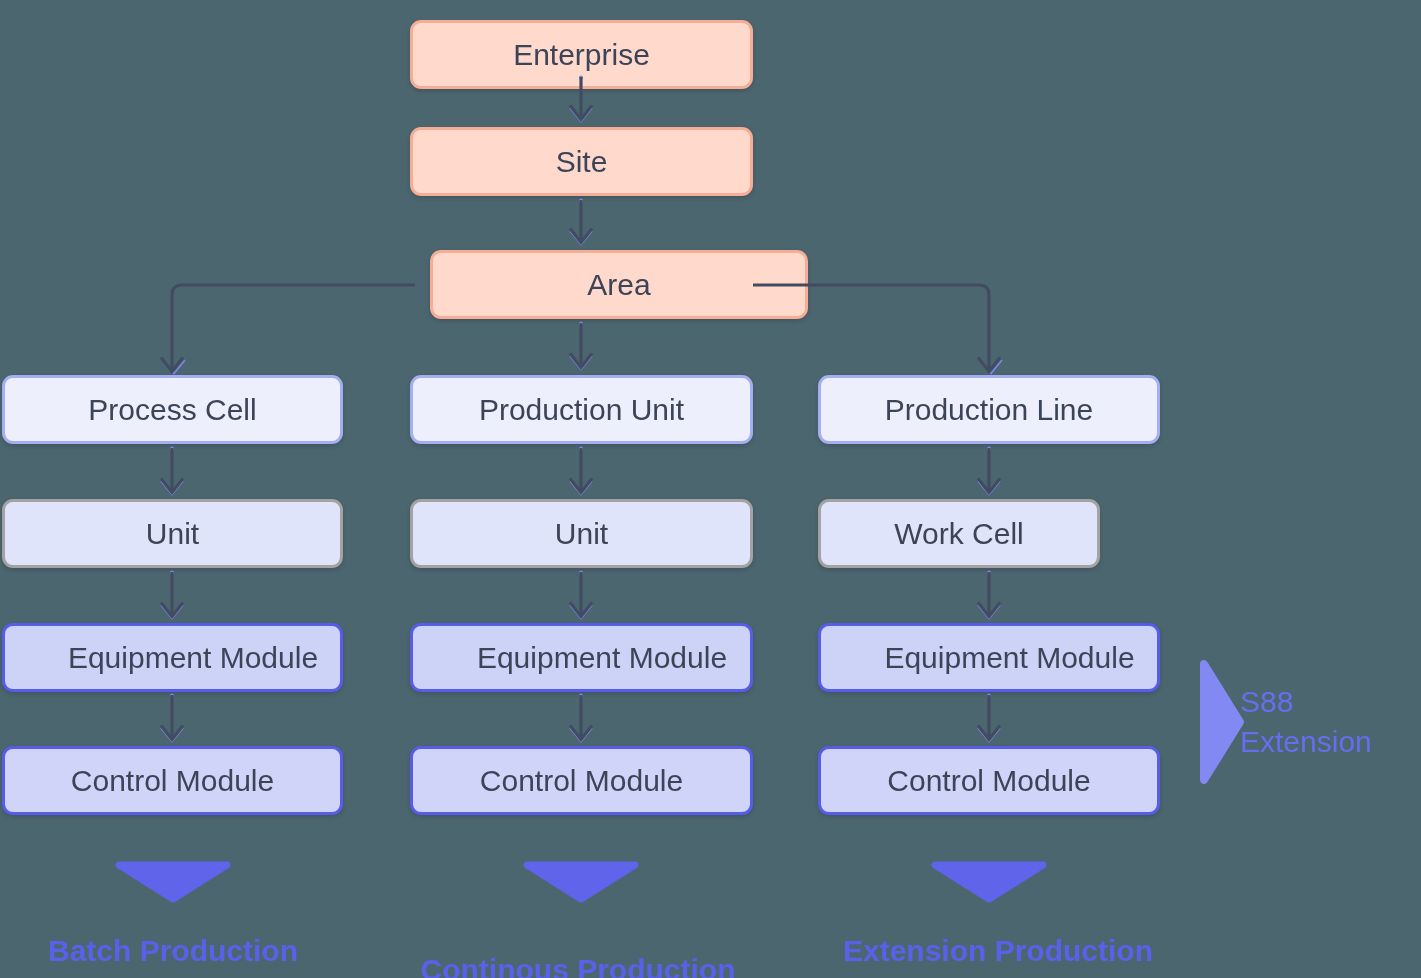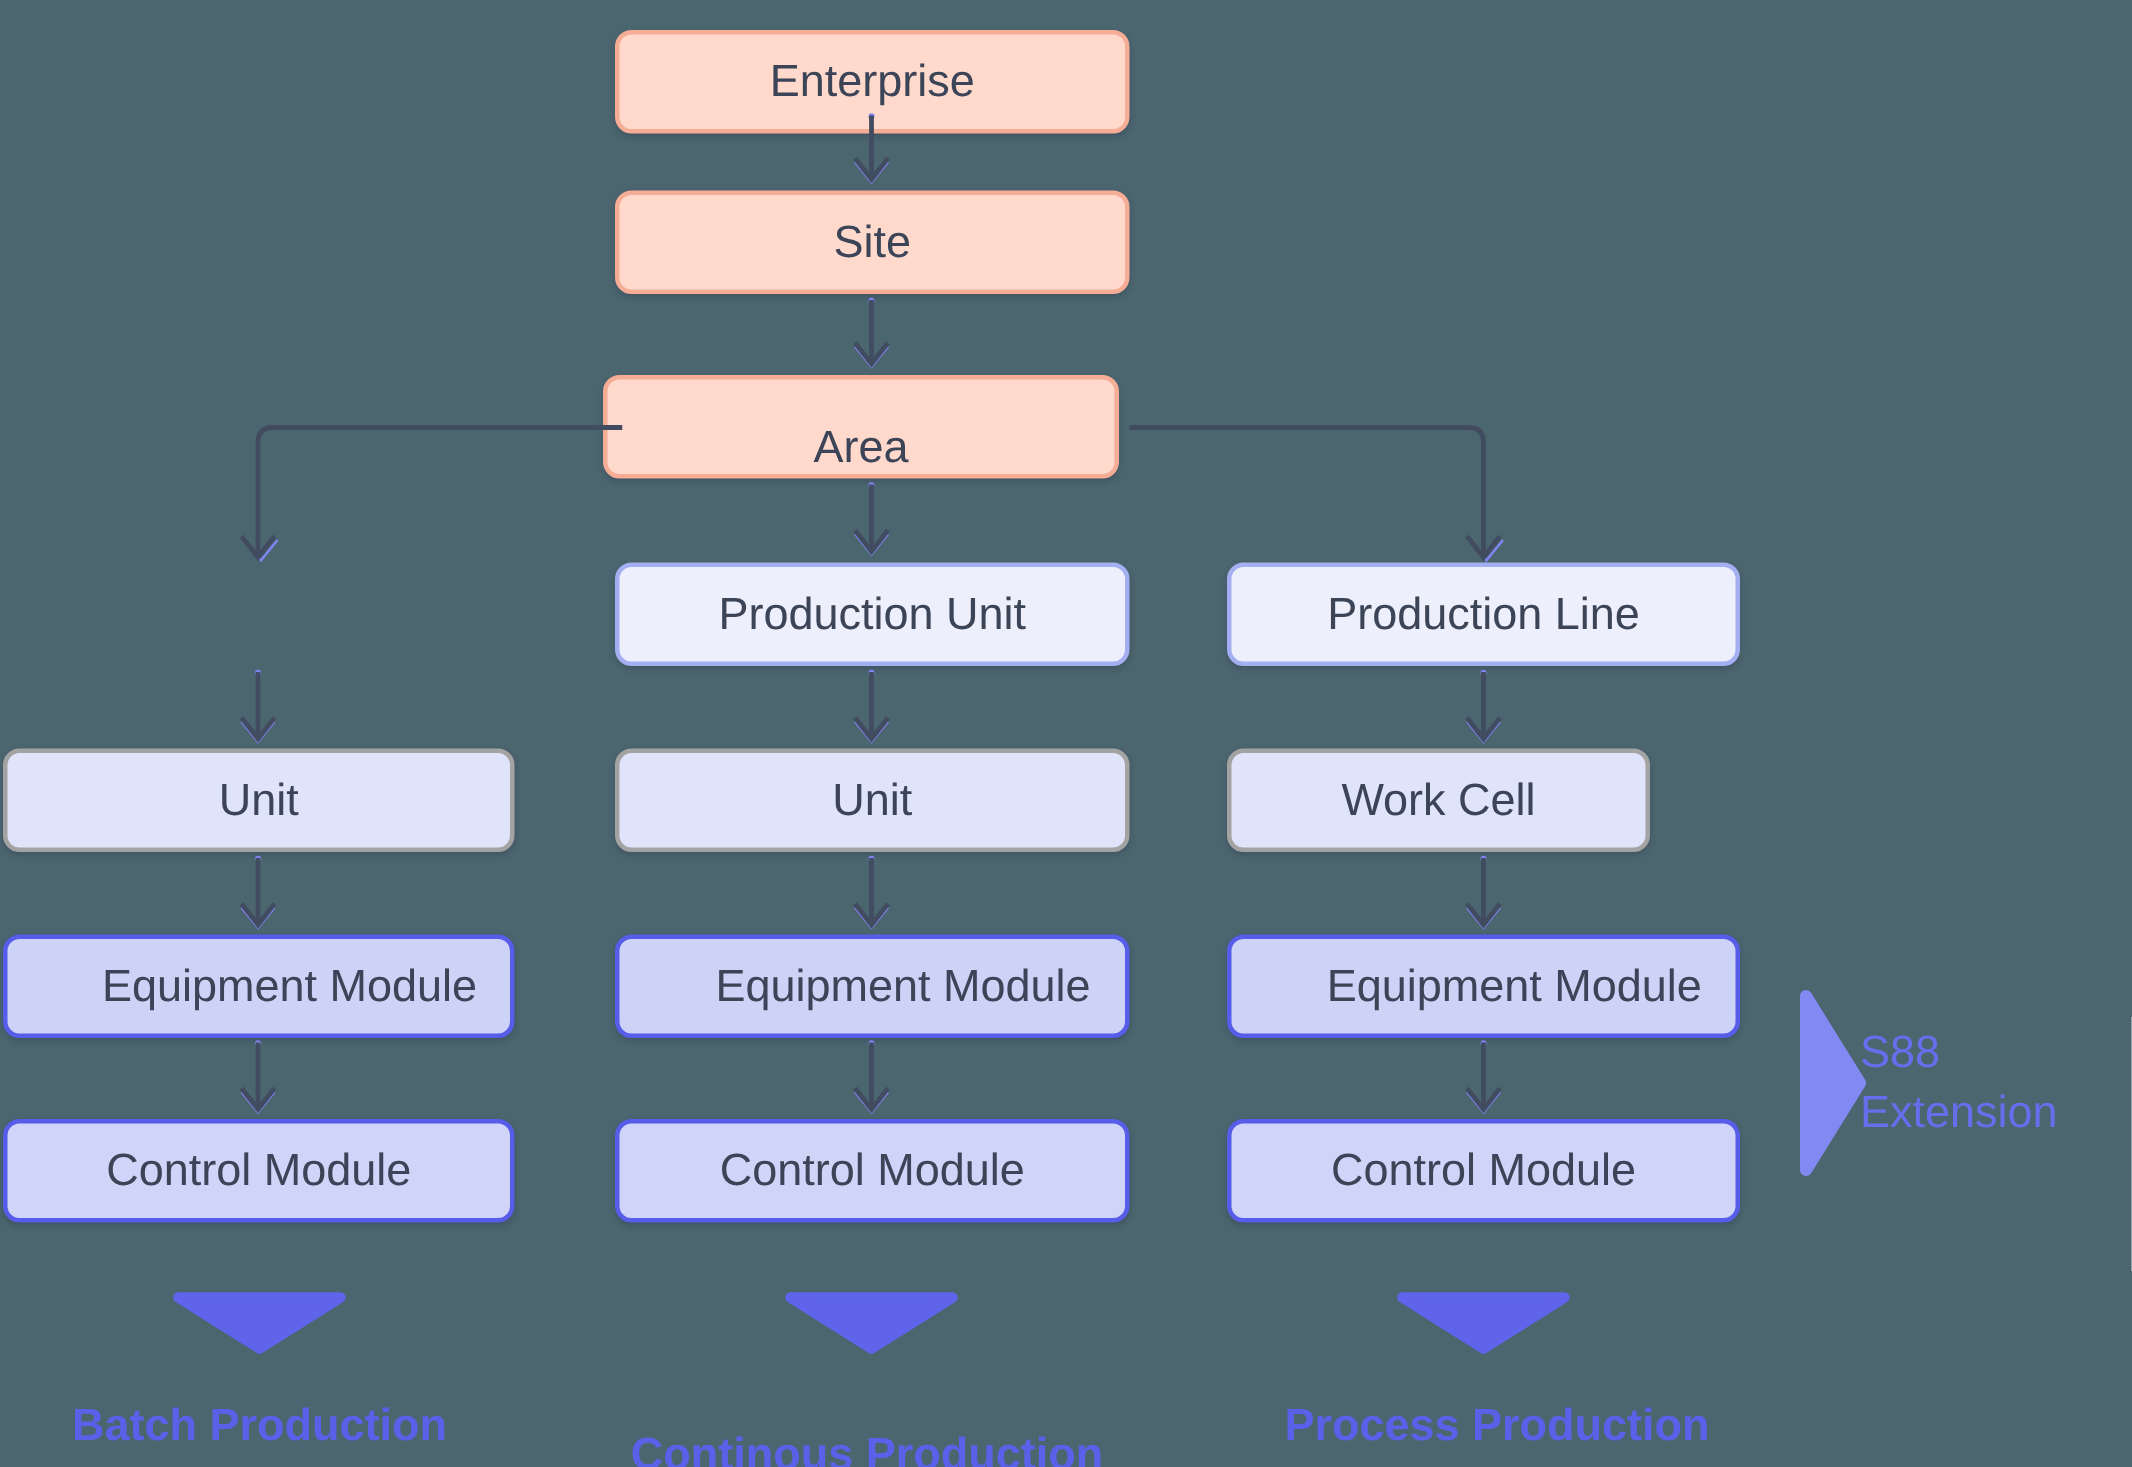--- a/index.html
+++ b/index.html
@@ -50,21 +50,21 @@
 <body>
 
 <div class="canvas">
 
   <div class="node peach" style="left:410px;top:4px;width:343px;margin-top:16px;">
     <span>Enterprise</span>
   </div>
   <div class="node peach" style="left:410px;top:127px;width:343px;">
     <span>Site</span>
   </div>
-  <div class="node peach" style="left:402px;top:250px;width:344px;align-items:flex-end;">
+  <div class="node peach" style="left:430px;top:250px;width:378px;">
     <span>Area</span>
   </div>
 
   <svg class="conn" style="left:559px;top:75px;" width="44" height="48" viewBox="0 0 44 48">
     <circle cx="22" cy="2.5" r="2" fill="#8084f3"></circle>
     <path d="M11 33 L22 46.5 L33 33" fill="none" stroke="#8084f3" stroke-width="1.6"></path>
     <path d="M22 2 V44" fill="none" stroke="#424c61" stroke-width="3.2"></path>
     <path d="M11 30.5 L22 44.5 L33 30.5" fill="none" stroke="#424c61" stroke-width="3.2"></path>
   </svg>
   <svg class="conn" style="left:559px;top:198px;" width="44" height="48" viewBox="0 0 44 48">
@@ -86,20 +86,23 @@
     <path d="M265 15 H32 Q22 15 22 25 V101" fill="none" stroke="#424c61" stroke-width="3.2"></path>
     <path d="M11 87.5 L22 101.5 L33 87.5" fill="none" stroke="#424c61" stroke-width="3.2"></path>
   </svg>
 
   <svg class="conn" style="left:745px;top:270px;" width="265" height="110" viewBox="0 0 265 110">
     <path d="M235 90 L246 103.5 L257 90" fill="none" stroke="#8084f3" stroke-width="1.6"></path>
     <path d="M8 15 H234 Q244 15 244 25 V101" fill="none" stroke="#424c61" stroke-width="3.2"></path>
     <path d="M233 87.5 L244 101.5 L255 87.5" fill="none" stroke="#424c61" stroke-width="3.2"></path>
   </svg>
 
+  <div class="node lv1" style="left:2px;top:375px;width:341px;">
+    <span>Process Cell</span>
+  </div>
   <div class="node lv2" style="left:2px;top:499px;width:341px;">
     <span>Unit</span>
   </div>
   <div class="node lv3" style="left:2px;top:623px;width:341px;">
     <span>Equipment Module</span>
   </div>
   <div class="node lv4" style="left:2px;top:746px;width:341px;">
     <span>Control Module</span>
   </div>
 
@@ -191,21 +194,21 @@
   </svg>
   <svg class="conn" style="left:519px;top:859px;" width="124" height="47" viewBox="0 0 124 47">
     <polygon points="8,6 116,6 62,40" fill="#5f64ea" stroke="#5f64ea" stroke-width="7" stroke-linejoin="round"></polygon>
   </svg>
   <svg class="conn" style="left:927px;top:859px;" width="124" height="47" viewBox="0 0 124 47">
     <polygon points="8,6 116,6 62,40" fill="#5f64ea" stroke="#5f64ea" stroke-width="7" stroke-linejoin="round"></polygon>
   </svg>
 
   <div class="result-label" style="left:-37px;">Batch Production</div>
   <div class="result-label" style="left:368px;margin-top:19px;">Continous Production</div>
-  <div class="result-label" style="left:788px;">Process Production</div>
+  <div class="result-label" style="left:788px;">Extension Production</div>
 
   <svg class="conn" style="left:1198px;top:656px;" width="50" height="132" viewBox="0 0 50 132">
     <polygon points="6,8 42,66 6,124" fill="#8289f3" stroke="#8289f3" stroke-width="8" stroke-linejoin="round"></polygon>
   </svg>
   <div class="ext-label">
     <div>S88</div>
     <div>Extension</div>
   </div>
 
 </div>

